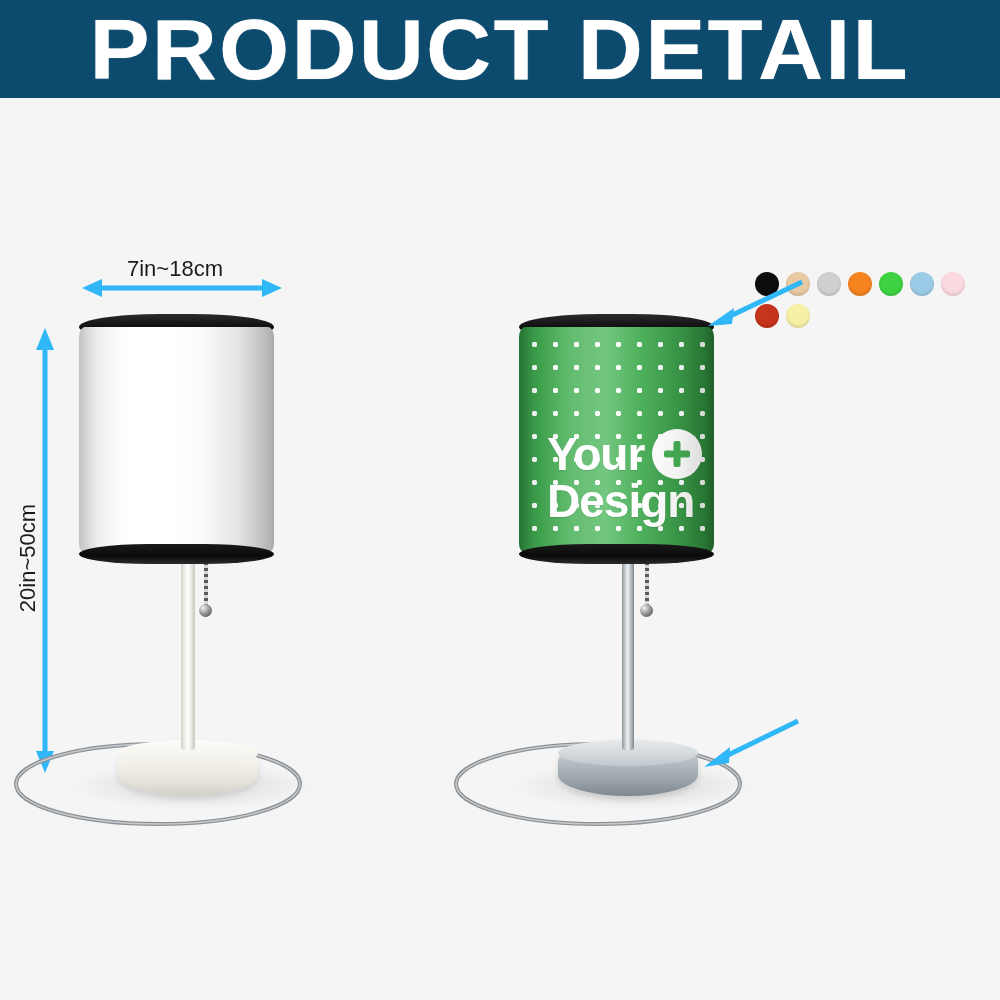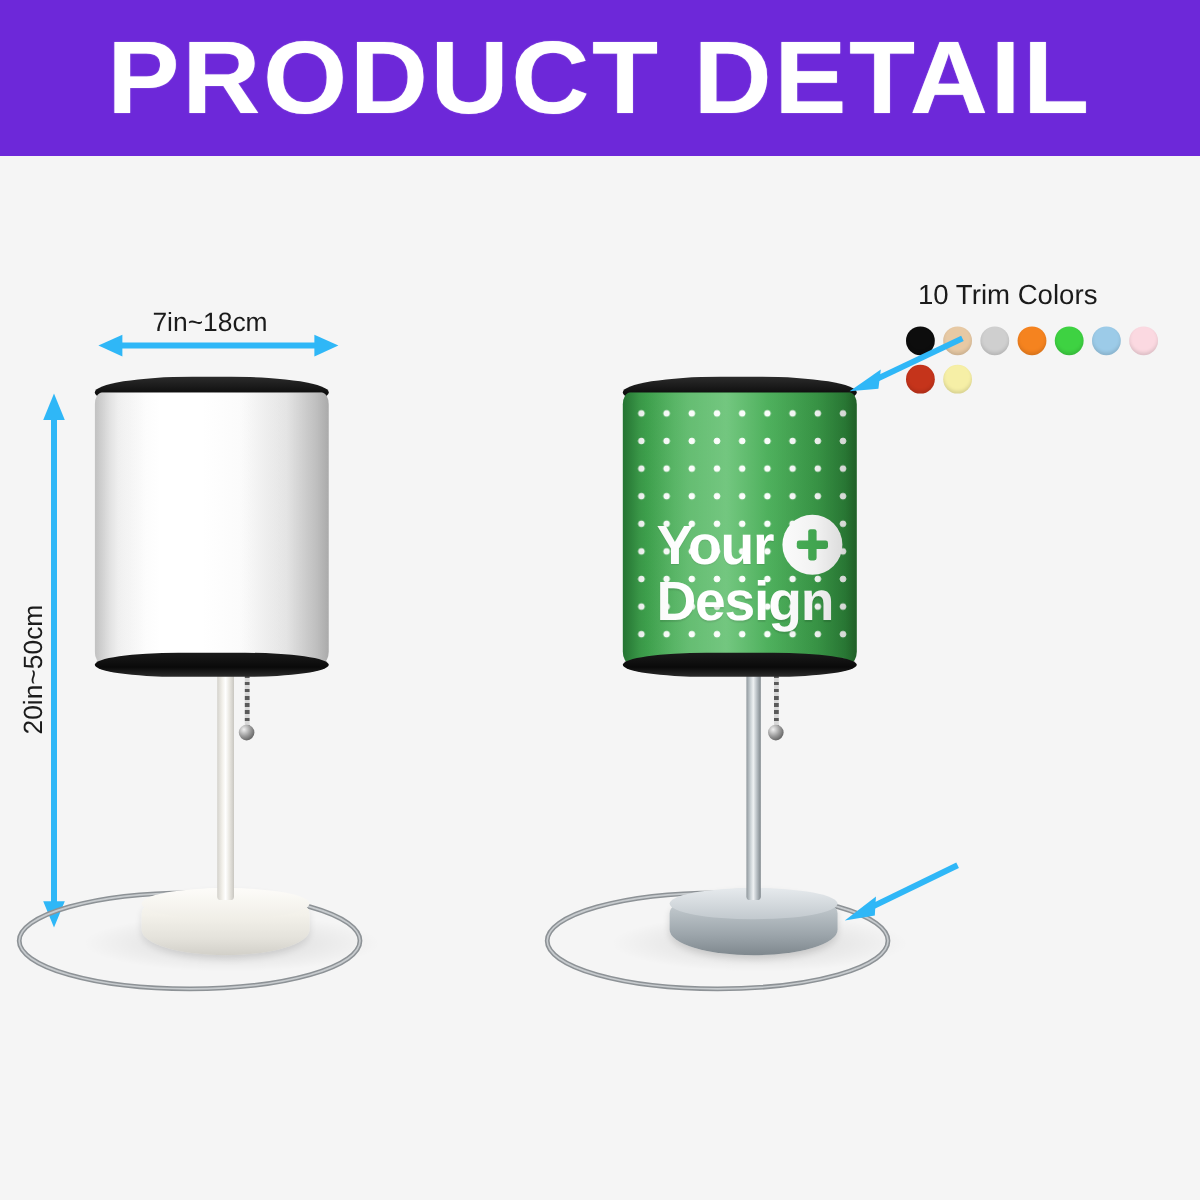--- a/index.html
+++ b/index.html
@@ -6,22 +6,22 @@
   html, body {
     width: 1000px; height: 1000px;
     background: #f5f5f5;
     font-family: "Liberation Sans", sans-serif;
     overflow: hidden;
   }
   #page { position: relative; width: 1000px; height: 1000px; background: #f5f5f5; }
 
   
   .banner {
-    position: absolute; left: 0; top: 0; width: 1000px; height: 130px;
-    background: #6d28d9;
+    position: absolute; left: 0; top: 0; width: 1000px; height: 98px;
+    background: #0c4a6e;
     display: flex; align-items: center; justify-content: center;
   }
   .banner-title {
     color: #ffffff;
     font-family: "Liberation Sans Narrow", "Liberation Sans", sans-serif;
     font-size: 86px; font-weight: bold;
     letter-spacing: 2px;
     transform: scaleX(1.05);
     line-height: 1;
     white-space: nowrap;
@@ -231,21 +231,20 @@
             <span class="design-word">Design</span>
           </div>
         </div>
 
         <div class="shade-gloss"></div>
       </div>
       <div class="trim trim-bot"></div>
     </div>
   </div>
 
-  <div class="lbl" style="left:765px; top:232px; font-size:23px;">10 Trim Colors</div>
 
   <div class="swatch-wrap" style="left:755px; top:272px;">
       <div class="swatch" title="Black" style="background: rgb(13, 13, 13);"></div>
       <div class="swatch" title="Tan" style="background: rgb(231, 201, 164);"></div>
       <div class="swatch" title="Light Gray" style="background: rgb(207, 207, 207);"></div>
       <div class="swatch" title="Orange" style="background: rgb(245, 131, 31);"></div>
       <div class="swatch" title="Green" style="background: rgb(62, 210, 66);"></div>
       <div class="swatch" title="Light Blue" style="background: rgb(156, 203, 232);"></div>
       <div class="swatch" title="Pink" style="background: rgb(251, 217, 225);"></div>
       <div class="swatch" title="Red" style="background: rgb(197, 52, 27);"></div>

